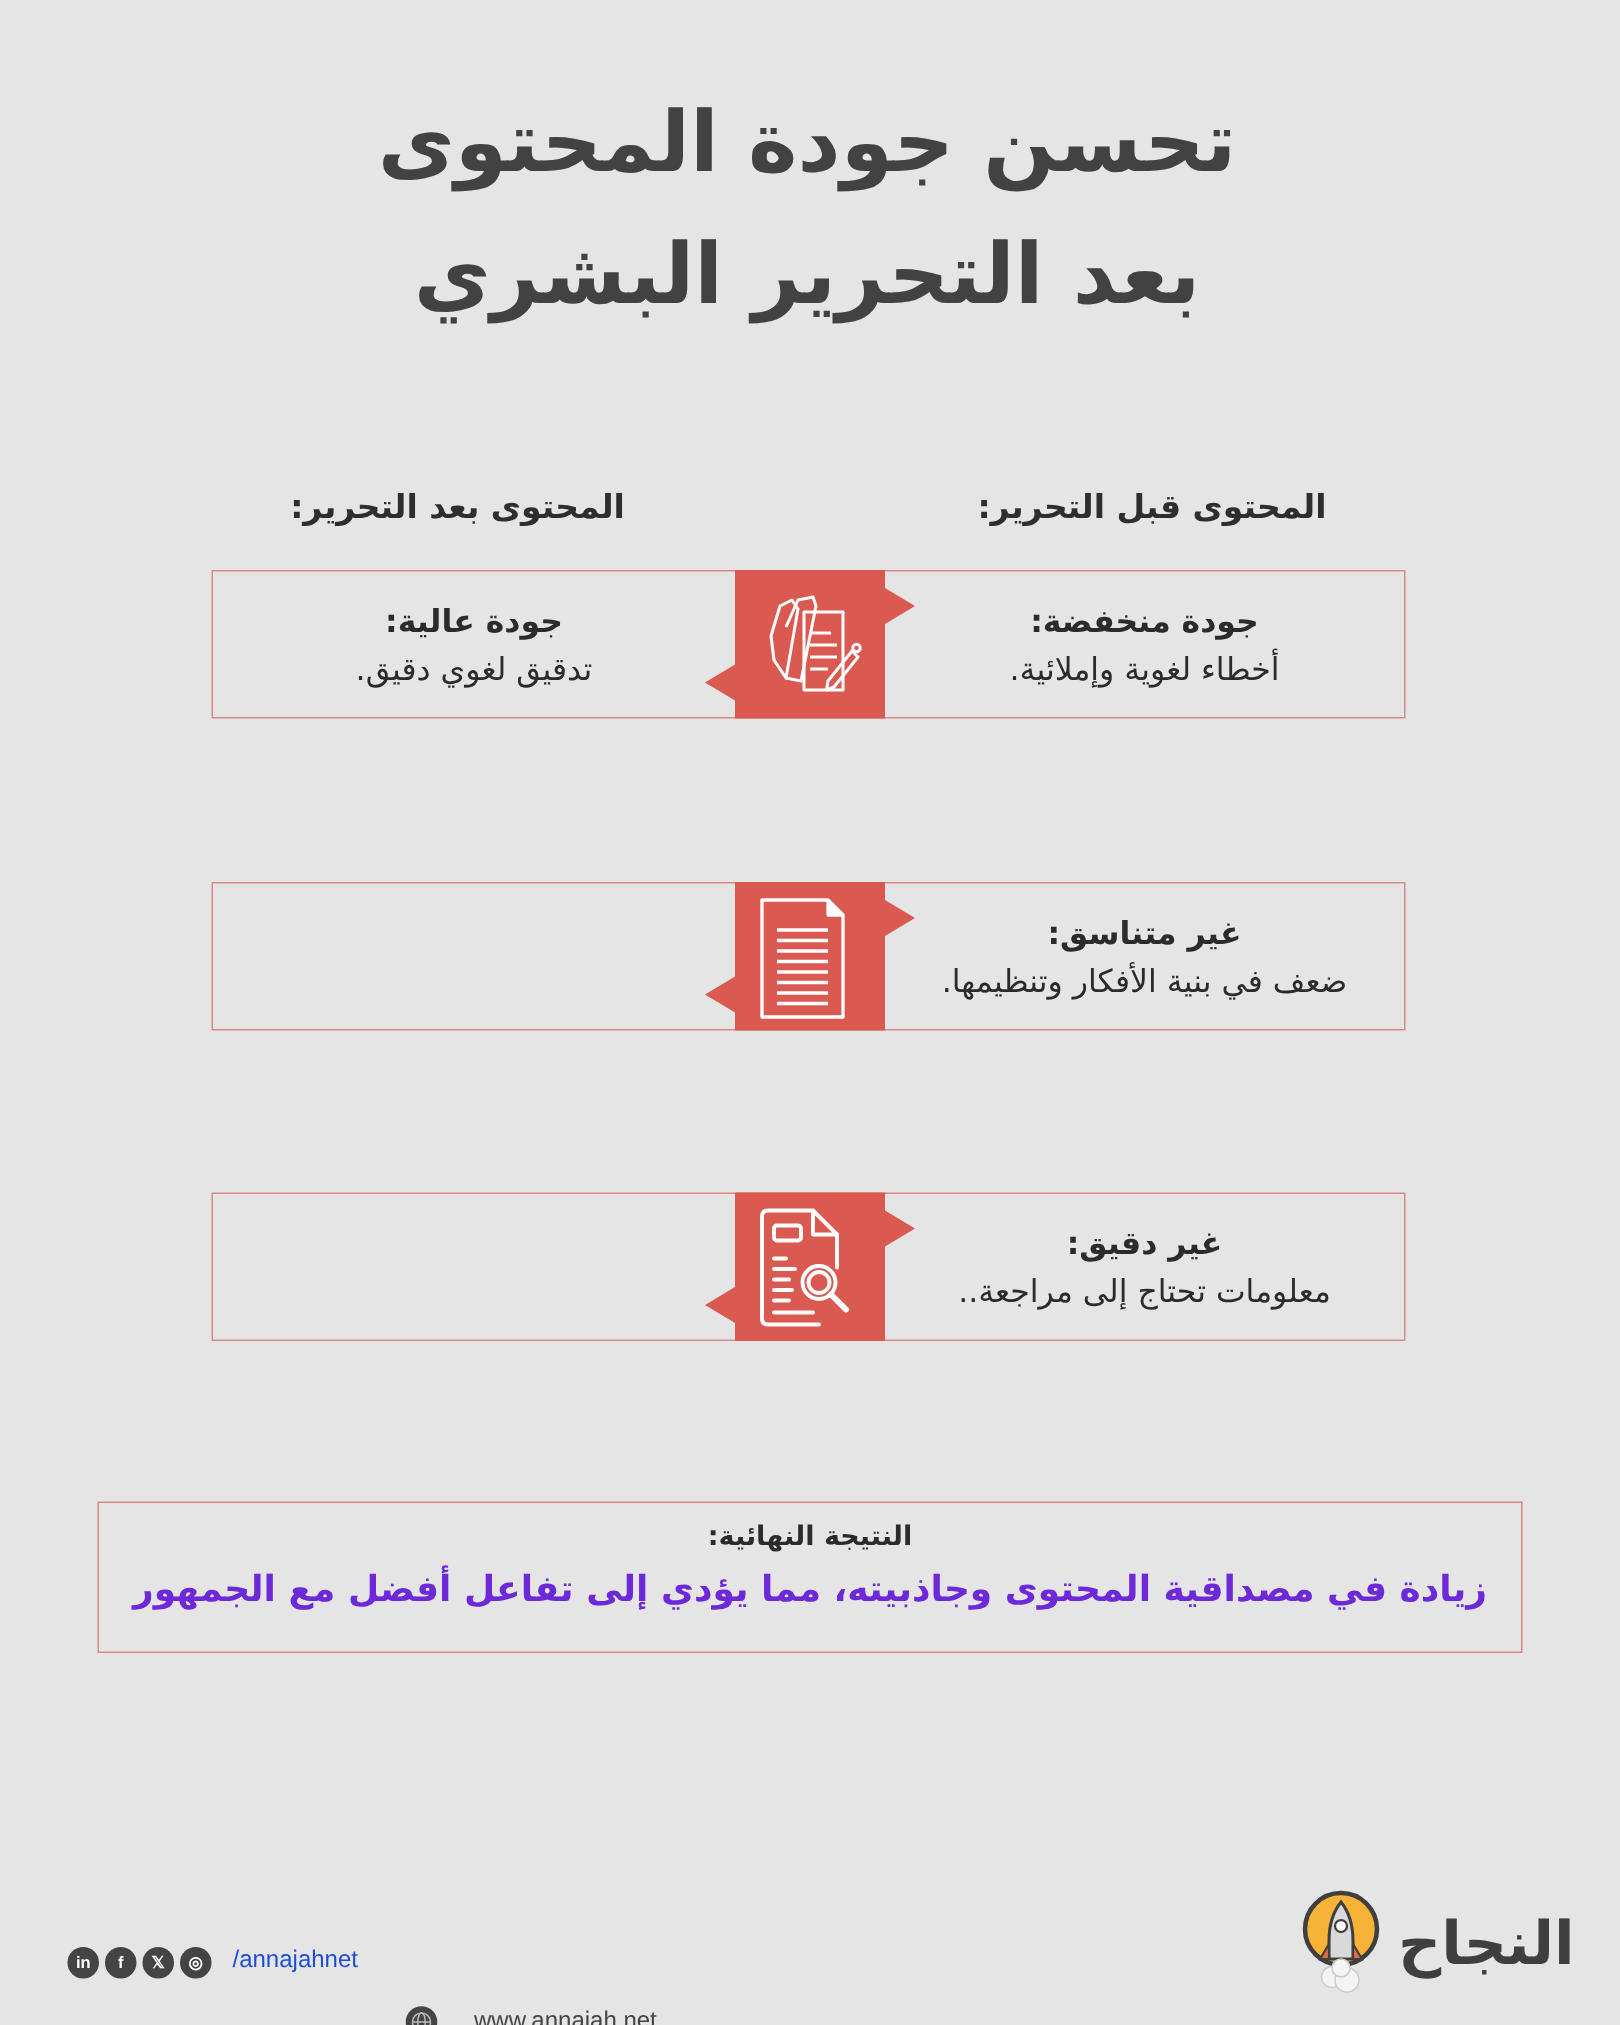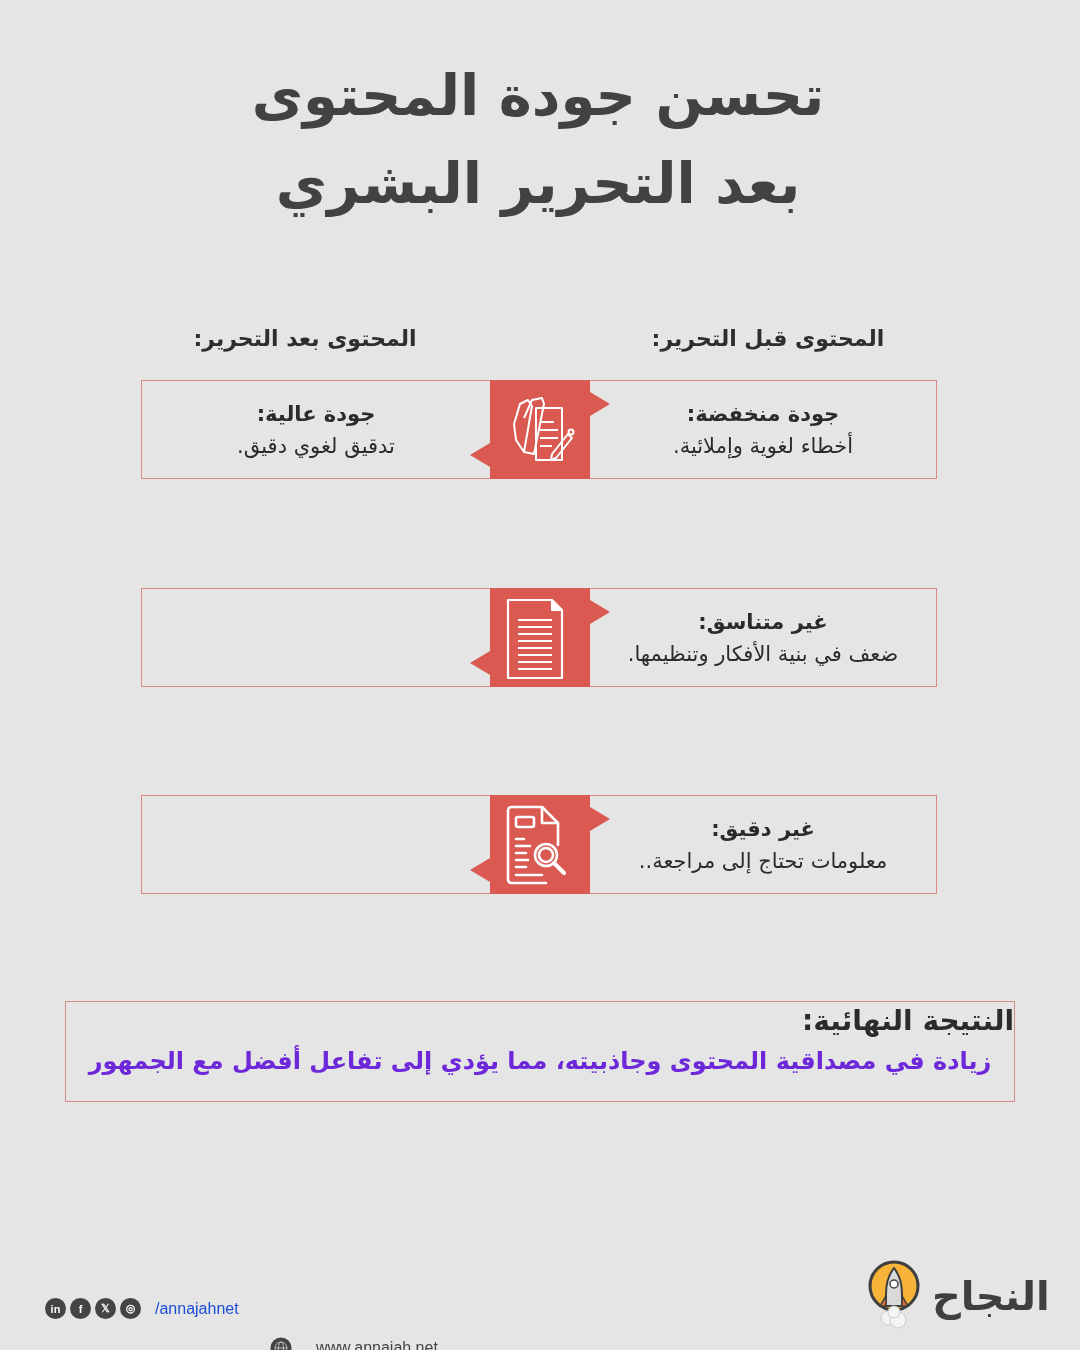--- a/index.html
+++ b/index.html
@@ -38,23 +38,23 @@
   }
   .badge .tab-l {
     position:absolute; left:-20px; top:63px; width:0; height:0;
     border-top:12px solid transparent; border-bottom:12px solid transparent; border-right:20px solid #da5a52;
   }
   .badge svg { position:absolute; left:12px; top:10px; }
   .result {
     position:absolute; left:65px; top:1001px; width:950px; height:101px;
     border:1.5px solid #d98a86; box-sizing:border-box; direction:rtl; text-align:center;
   }
-  .result .h { font-size:28px; font-weight:bold; margin-top:2px; color:#2b2b2b;text-align:right; }
+  .result .h { font-size:18px; font-weight:bold; margin-top:12px; color:#2b2b2b; }
   .result .t { font-size:24px; font-weight:bold; margin-top:10px; color:#6d28d9; }
-  .footer-social { position:absolute; left:45px; top:1298px; display:flex; align-items:center; gap:4px; }
+  .footer-social { position:absolute; left:45px; top:1298px; display:flex; gap:4px; }
   .sicon {
     width:21px; height:21px; border-radius:50%; background:#444; color:#fff;
     font-size:11px; font-weight:bold; display:flex; align-items:center; justify-content:center;
     font-family:"Liberation Sans", sans-serif;
   }
   .handle { margin-left:10px; font-family:"Liberation Sans", sans-serif; font-size:16px; color:#1d4ed8; }
   .site { position:absolute; left:270px; top:1298px; display:flex; align-items:center; gap:24px;
     font-family:"Liberation Sans", sans-serif; font-size:16px; color:#444;margin-top:39px; }
   .logo { position:absolute; left:868px; top:1260px; display:flex; align-items:center; gap:8px; }
   .logo .txt { font-size:40px; font-weight:bold; color:#3f3f3f; direction:rtl; }

